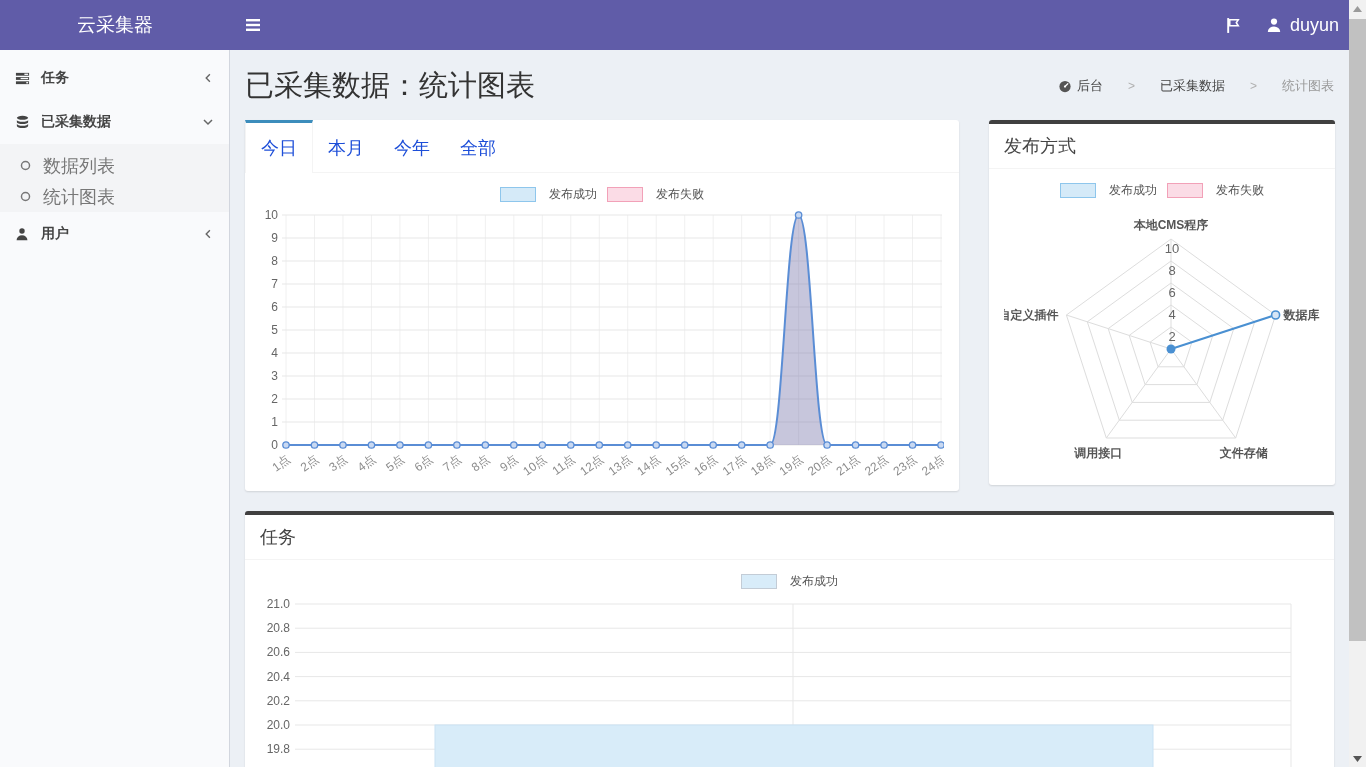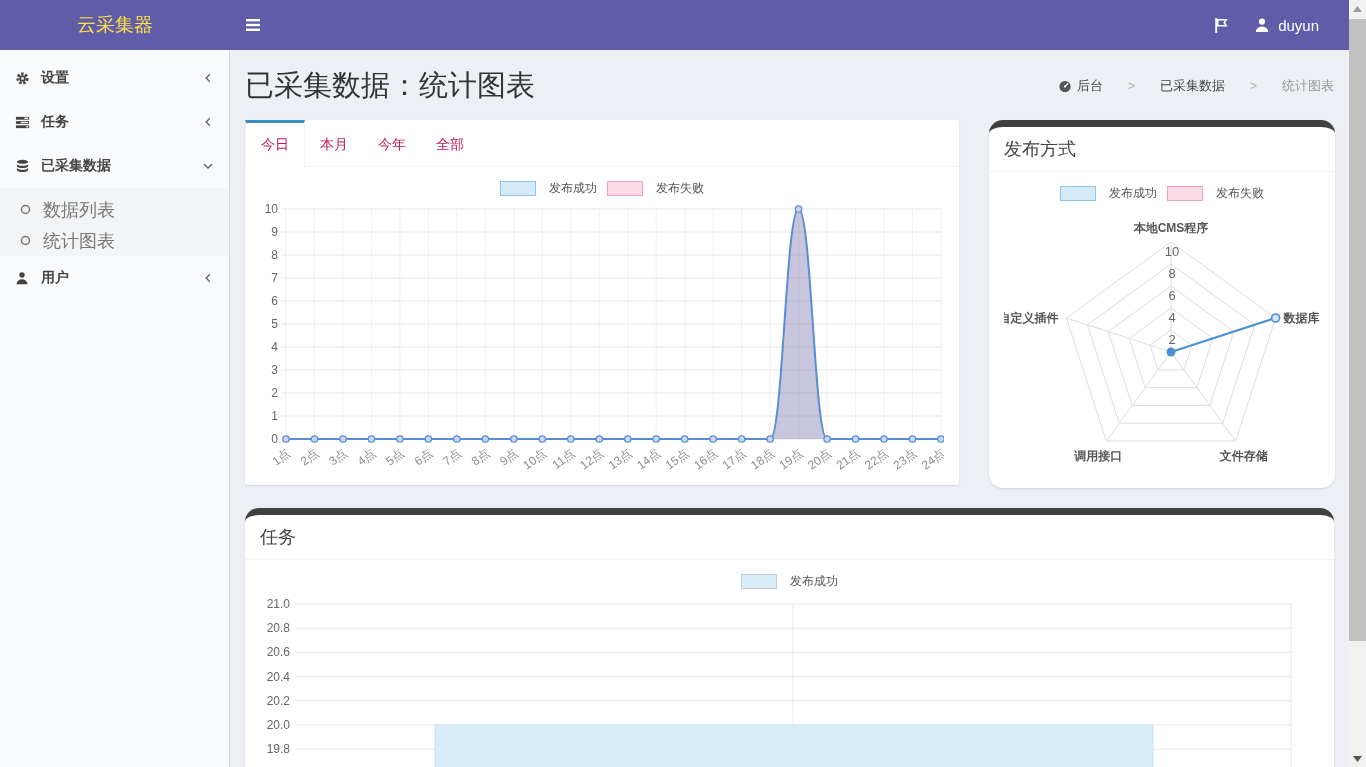--- a/index.html
+++ b/index.html
@@ -2,25 +2,25 @@
 <html><head>
 <meta charset="utf-8">
 <style>
   * { box-sizing: border-box; margin: 0; padding: 0; }
   html, body { width: 1366px; height: 767px; overflow: hidden; }
   body { font-family: "Liberation Sans", "DejaVu Sans", sans-serif; background: #ecf0f5; position: relative; }
   .page { position: absolute; top: 0; left: 0; width: 1349px; height: 767px; overflow: hidden; }
 
   
   .navbar { position: absolute; top: 0; left: 0; right: 0; height: 50px; background: #605ca8; display: flex; align-items: stretch; z-index: 10; }
-  .logo { width: 230px; color: #fde047; font-size: 19px; display: flex; align-items: center; justify-content: center; }
+  .logo { width: 230px; color: #ffffff; font-size: 19px; display: flex; align-items: center; justify-content: center; }
   .hamburger { width: 45px; display: flex; align-items: center; justify-content: center; cursor: pointer; }
   .nav-right { margin-left: auto; display: flex; align-items: center; }
   .nav-icon-btn { padding: 0 14px; height: 50px; display: flex; align-items: center; cursor: pointer; }
-  .user-menu { padding: 0 30px 0 10px; height: 50px; display: flex; align-items: center; gap: 8px; cursor: pointer; color: #fff; font-size: 15px; }
+  .user-menu { padding: 0 10px 0 10px; height: 50px; display: flex; align-items: center; gap: 8px; cursor: pointer; color: #fff; font-size: 18px; }
 
   
   .sidebar { position: absolute; top: 50px; left: 0; width: 230px; bottom: 0; background: #f9fafc; border-right: 1px solid #d2d6de; }
   .sidebar ul { list-style: none; padding-top: 6px; }
   .menu-item { height: 44px; display: flex; align-items: center; padding: 0 15px; cursor: pointer; color: #444; }
   .menu-item .mi-icon { width: 26px; display: flex; align-items: center; }
   .menu-item .mi-label { flex: 1; font-size: 14px; font-weight: 600; }
   .submenu { background: #f3f4f6; }
   .submenu-item { height: 31px; display: flex; align-items: center; padding: 0 15px 0 20px; cursor: pointer; color: #777; font-size: 18px; }
   .submenu-item .mi-icon { width: 23px; display: flex; align-items: center; }
@@ -31,29 +31,29 @@
   .content-header h1 { font-size: 29px; font-weight: 400; color: #333; }
   .breadcrumb { display: flex; align-items: center; gap: 25px; font-size: 13px; color: #444; }
   .breadcrumb .crumb { cursor: pointer; display: flex; align-items: center; gap: 5px; }
   .breadcrumb .sep { color: #b0b0b0; font-size: 12px; }
   .breadcrumb .active { color: #999; cursor: default; }
 
   .row { display: flex; gap: 30px; }
   .col-left { width: 714px; }
   .col-right { width: 346px; }
 
-  .box { background: #fff; border-radius: 14px; box-shadow: 0 1px 2px rgba(0,0,0,.12); border-top: 7px solid #404040; }
+  .box { background: #fff; border-radius: 3px; box-shadow: 0 1px 2px rgba(0,0,0,.12); border-top: 4px solid #404040; }
   .box-header { padding: 10px 15px; border-bottom: 1px solid #f4f4f4; }
   .box-title { font-size: 18px; font-weight: 400; color: #444; }
   .box-body { padding: 10px 15px 14px 15px; }
 
   
   .tabs-panel { background: #fff; border-radius: 3px; box-shadow: 0 1px 2px rgba(0,0,0,.12); }
   .nav-tabs { display: flex; border-bottom: 1px solid #f4f4f4; }
-  .tab { padding: 13px 15px 12px 15px; font-size: 14px; color: #be185d; cursor: pointer; border-top: 3px solid transparent; }
+  .tab { padding: 13px 15px 12px 15px; font-size: 18px; color: #1d4ed8; cursor: pointer; border-top: 3px solid transparent; }
   .tab.active { border-top-color: #3c8dbc; border-left: 1px solid #f4f4f4; border-right: 1px solid #f4f4f4; margin-bottom: -1px; background: #fff; }
   .tab-body { padding: 10px 15px 14px 15px; }
 
   
   .legend { display: flex; justify-content: center; align-items: center; gap: 10px; padding: 3px 0 6px 0; }
   .legend-item { display: flex; align-items: center; gap: 13px; cursor: pointer; }
   .legend-swatch { width: 36px; height: 15px; border: 1px solid #ccc; }
   .legend-label { font-size: 12px; color: #555; }
 
   svg.chart { display: block; }
@@ -88,33 +88,20 @@
           <path d="M1.8 15 a6.2 5.6 0 0 1 12.4 0 z" fill="#fff"></path>
         </svg>
         <span>duyun</span>
       </div>
     </div>
   </header>
 
   <aside class="sidebar">
     <ul>
 
-      <li class="menu-item">
-        <span class="mi-icon">
-          <svg width="15" height="15" viewBox="0 0 16 16">
-            <circle cx="8" cy="8" r="5" fill="none" stroke="#444" stroke-width="3" stroke-dasharray="2.6 1.7"></circle>
-            <circle cx="8" cy="8" r="3.4" fill="#444"></circle>
-            <circle cx="8" cy="8" r="1.5" fill="#f9fafc"></circle>
-          </svg>
-        </span>
-        <span class="mi-label">设置</span>
-        <svg width="11" height="12" viewBox="0 0 12 12">
-          <polyline points="7.5,2 3.5,6 7.5,10" fill="none" stroke="#666" stroke-width="1.5"></polyline>
-        </svg>
-      </li>
 
       <li class="menu-item">
         <span class="mi-icon">
           <svg width="15" height="15" viewBox="0 0 16 16">
             <rect x="1" y="2" width="14" height="3" fill="#444"></rect>
               <rect x="10" y="2.8" width="4" height="1.4" fill="#f9fafc"></rect>
             <rect x="1" y="6.5" width="14" height="3" fill="#444"></rect>
               <rect x="6" y="7.3" width="8" height="1.4" fill="#f9fafc"></rect>
             <rect x="1" y="11" width="14" height="3" fill="#444"></rect>
               <rect x="12" y="11.8" width="2" height="1.4" fill="#f9fafc"></rect>

